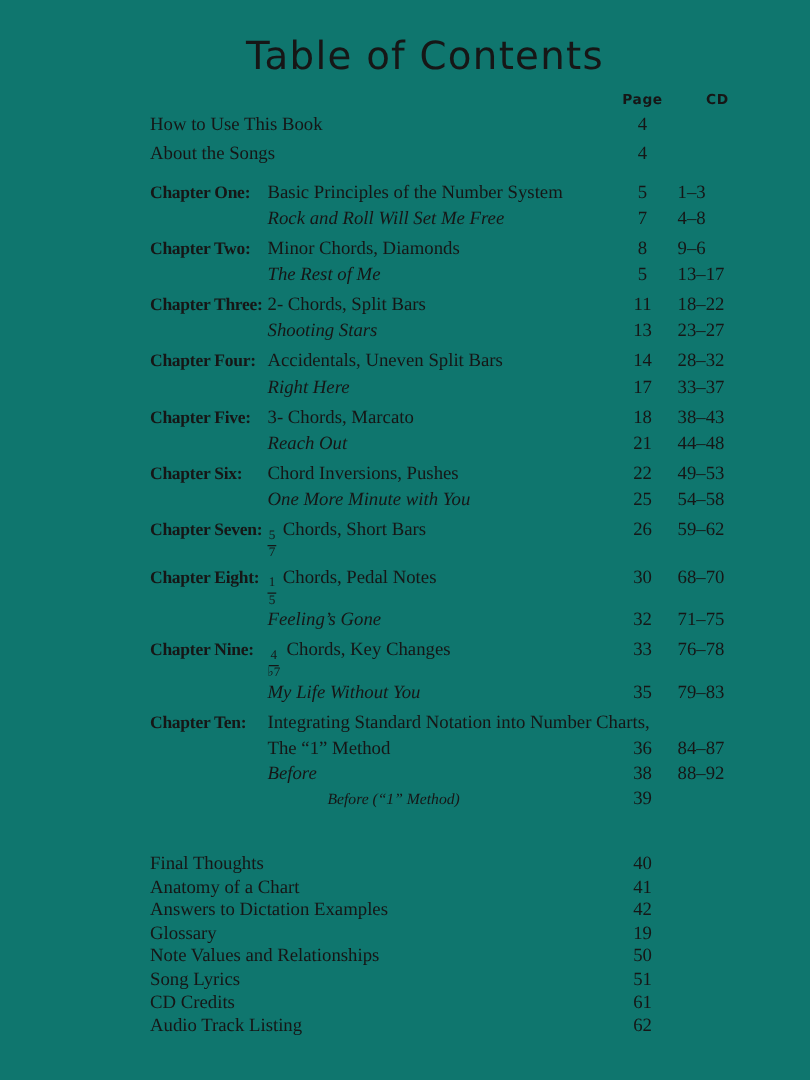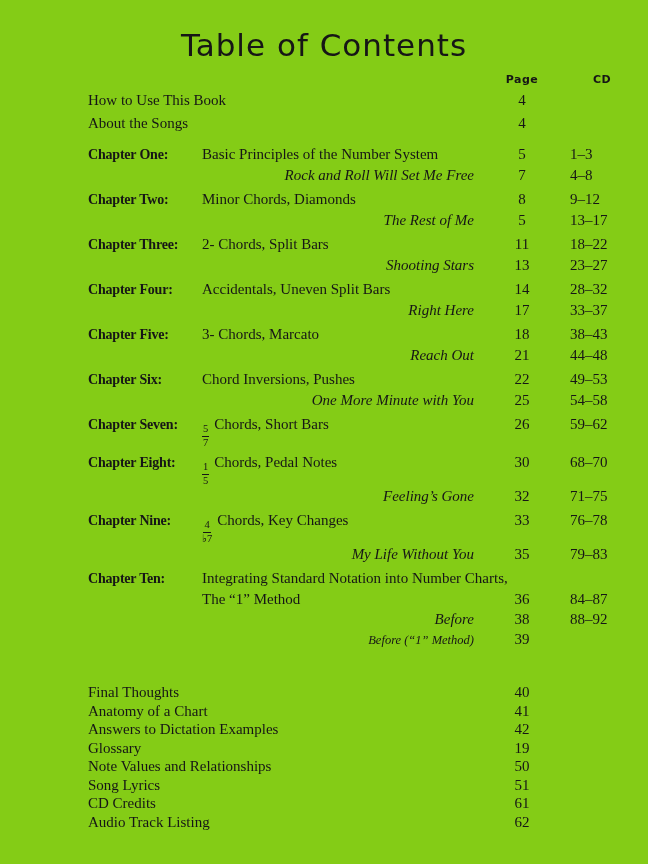--- a/index.html
+++ b/index.html
@@ -1,48 +1,48 @@
 <!DOCTYPE html>
 <html><head>
 <meta charset="utf-8">
 <style>
   html,body { margin:0; padding:0; background:#fff; }
   .page {
-    position:relative; width:648px; height:864px; background:#84cc16;
+    position:relative; width:648px; height:864px; background:#0f766e;
     color:#161616; font-family:"Liberation Serif", serif; overflow:hidden;
     box-sizing:border-box;
+    padding-left:32px;
   }
   .title {
     margin:27px 0 0 0; text-align:center;
     font-family:"DejaVu Sans", sans-serif; font-weight:normal;
     font-size:31px; letter-spacing:1px; color:#161616;
   }
   .toc { margin-left:88px; margin-top:10px; }
   .grid-row {
     display:grid; grid-template-columns:94px 272px 56px 64px;
     align-items:baseline;
-    gap:20px;
   }
   .hdr-row { margin-bottom:3px; }
   .hdr-spacer { grid-column:1 / 3; }
   .hdr-cell {
     text-align:center; font-family:"DejaVu Sans", sans-serif;
     font-weight:bold; font-size:11px; letter-spacing:0.5px;
   }
   .fm-row { line-height:23px; font-size:15px; }
   .fm-title, .bm-title { grid-column:1 / 3; white-space:nowrap; }
   .num-cell { text-align:center; font-size:15px; }
   .cd-cell  { text-align:left; font-size:15px; }
   .chapters { margin-top:9px; }
   .chapter-block { margin-top:4px; }
   .ch-row { line-height:20px; font-size:15px; }
   .ch-label { font-weight:bold; font-size:14px; letter-spacing:-0.2px; white-space:nowrap; }
   .ch-desc  { white-space:nowrap; }
-  .ch-desc.italic { font-style:italic;text-align:right; }
-  .ch-desc.small  { font-size:12.5px; }
+  .ch-desc.italic { font-style:italic; }
+  .ch-desc.small  { font-size:12.5px;margin-left:48px; }
   .frac {
     display:inline-flex; flex-direction:column; align-items:center;
     line-height:1; font-size:10.5px; vertical-align:-3px; margin-right:5px;
   }
   .fr-num { padding:0 1px 1px 1px; border-bottom:1px solid #161616; }
   .fr-den { padding-top:1px; }
   .back { margin-top:33px; }
   .bm-row { line-height:18.5px; font-size:15px; }
 </style>
 </head>
@@ -83,21 +83,21 @@
             <span class="ch-desc italic">Rock and Roll Will Set Me Free</span>
             <span class="num-cell">7</span>
             <span class="cd-cell">4–8</span>
           </div>
         </div>
         <div class="chapter-block">
           <div class="grid-row ch-row">
             <span class="ch-label">Chapter Two:</span>
             <span class="ch-desc">Minor Chords, Diamonds</span>
             <span class="num-cell">8</span>
-            <span class="cd-cell">9–12</span>
+            <span class="cd-cell">9–6</span>
           </div>
           <div class="grid-row ch-row">
             <span class="ch-label"></span>
             <span class="ch-desc italic">The Rest of Me</span>
             <span class="num-cell">5</span>
             <span class="cd-cell">13–17</span>
           </div>
         </div>
         <div class="chapter-block">
           <div class="grid-row ch-row">

